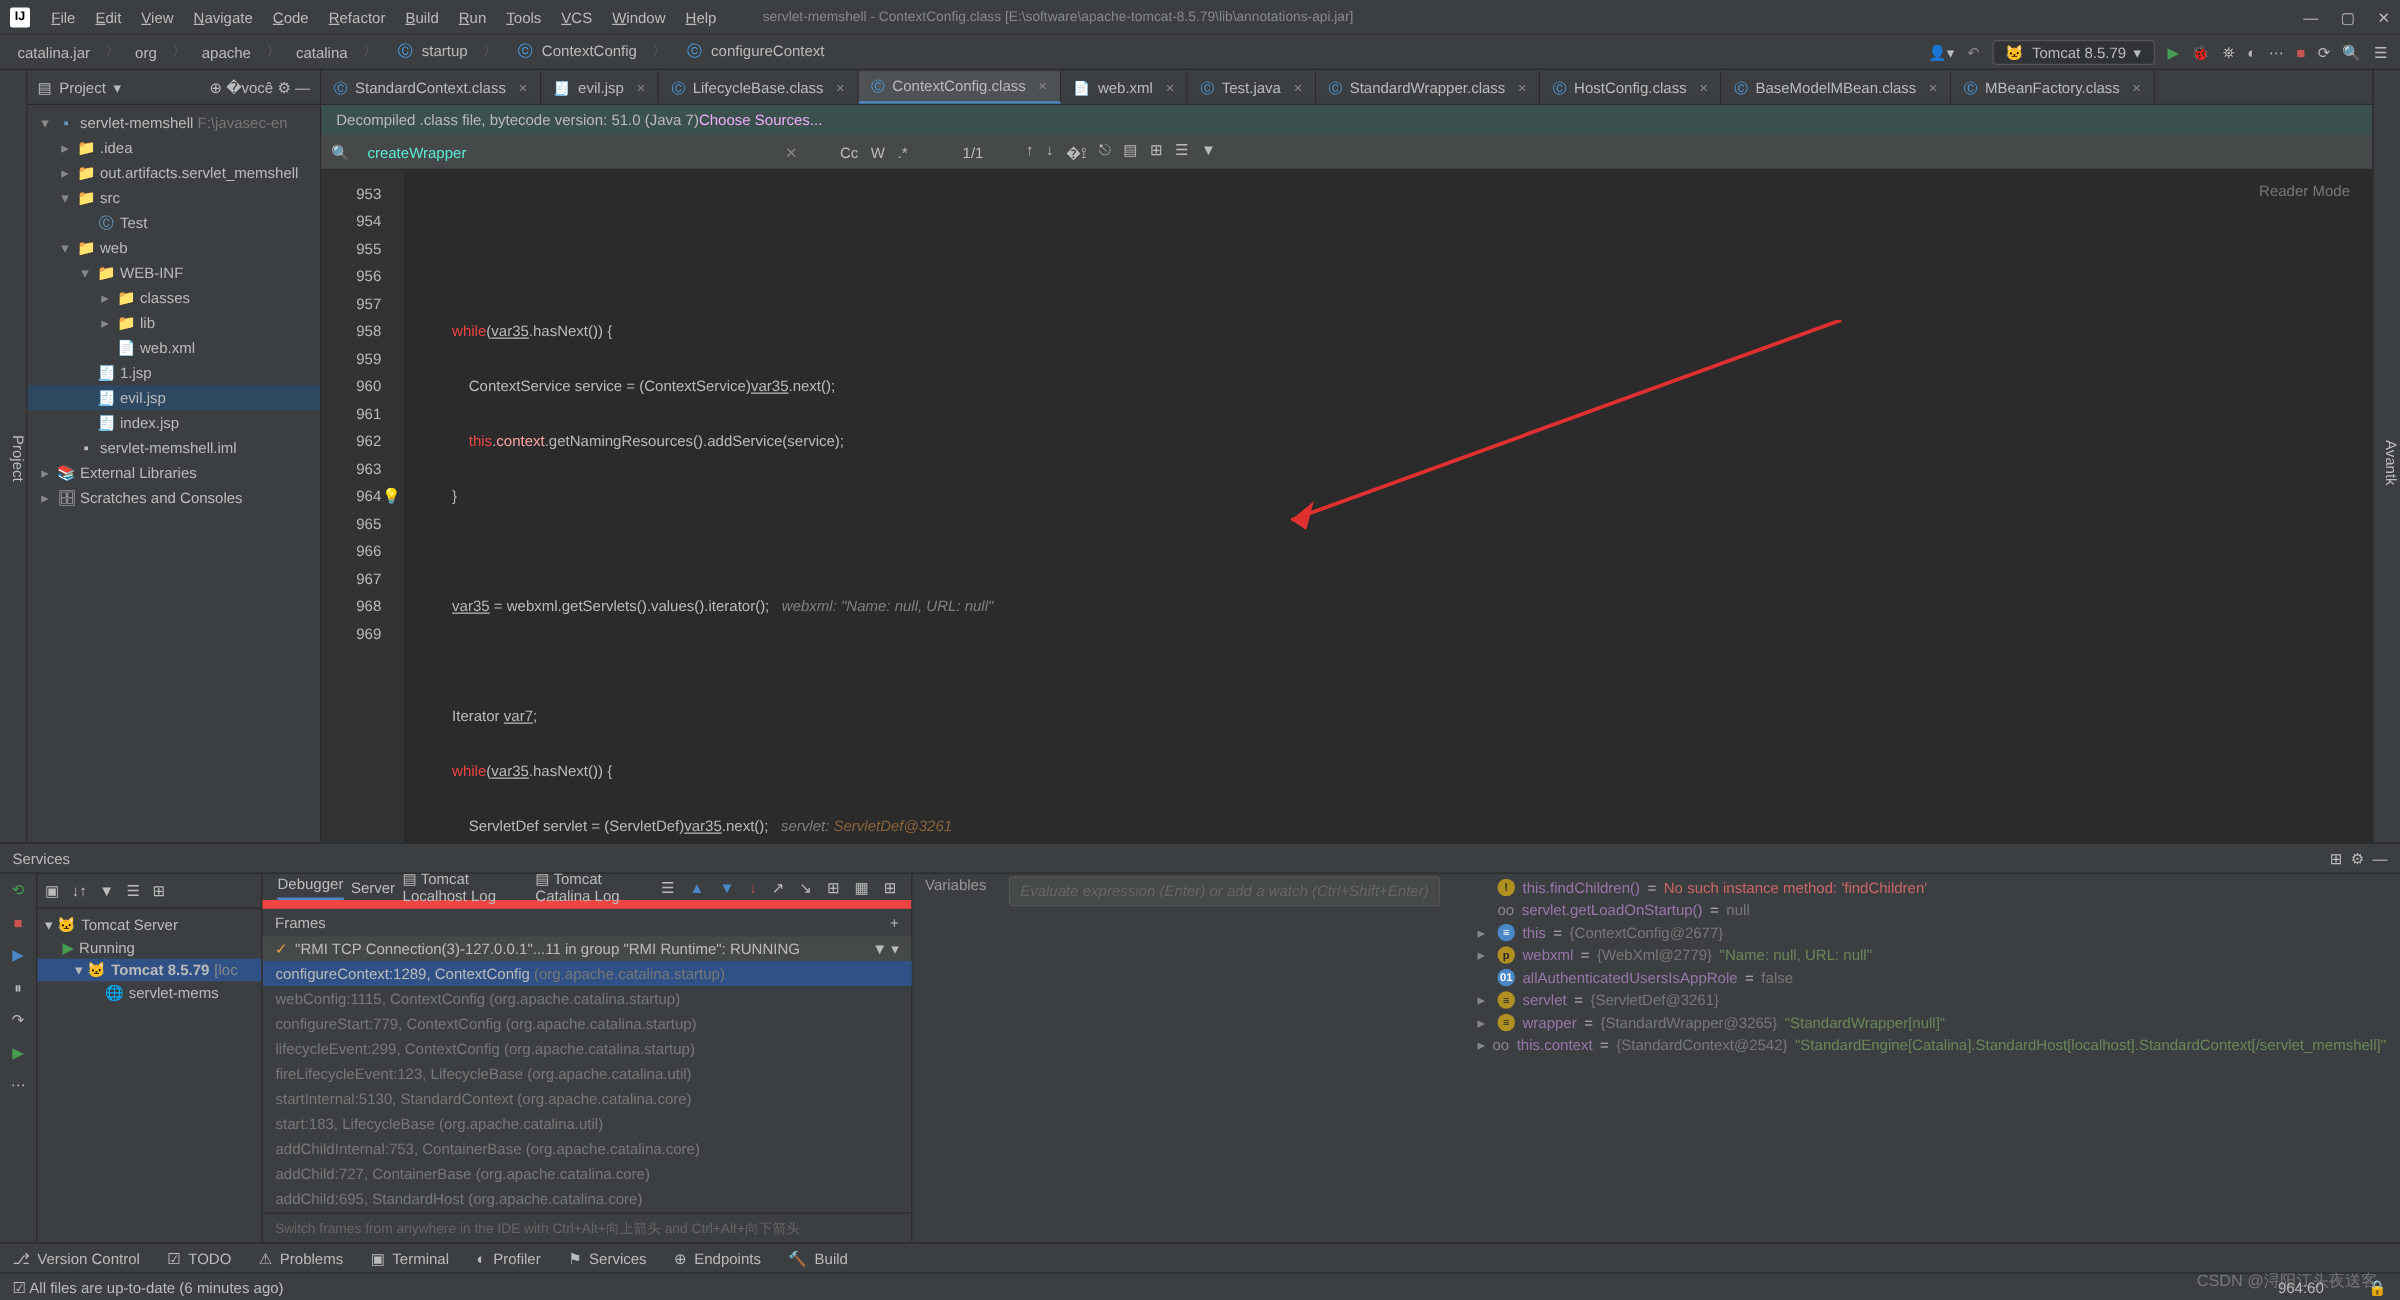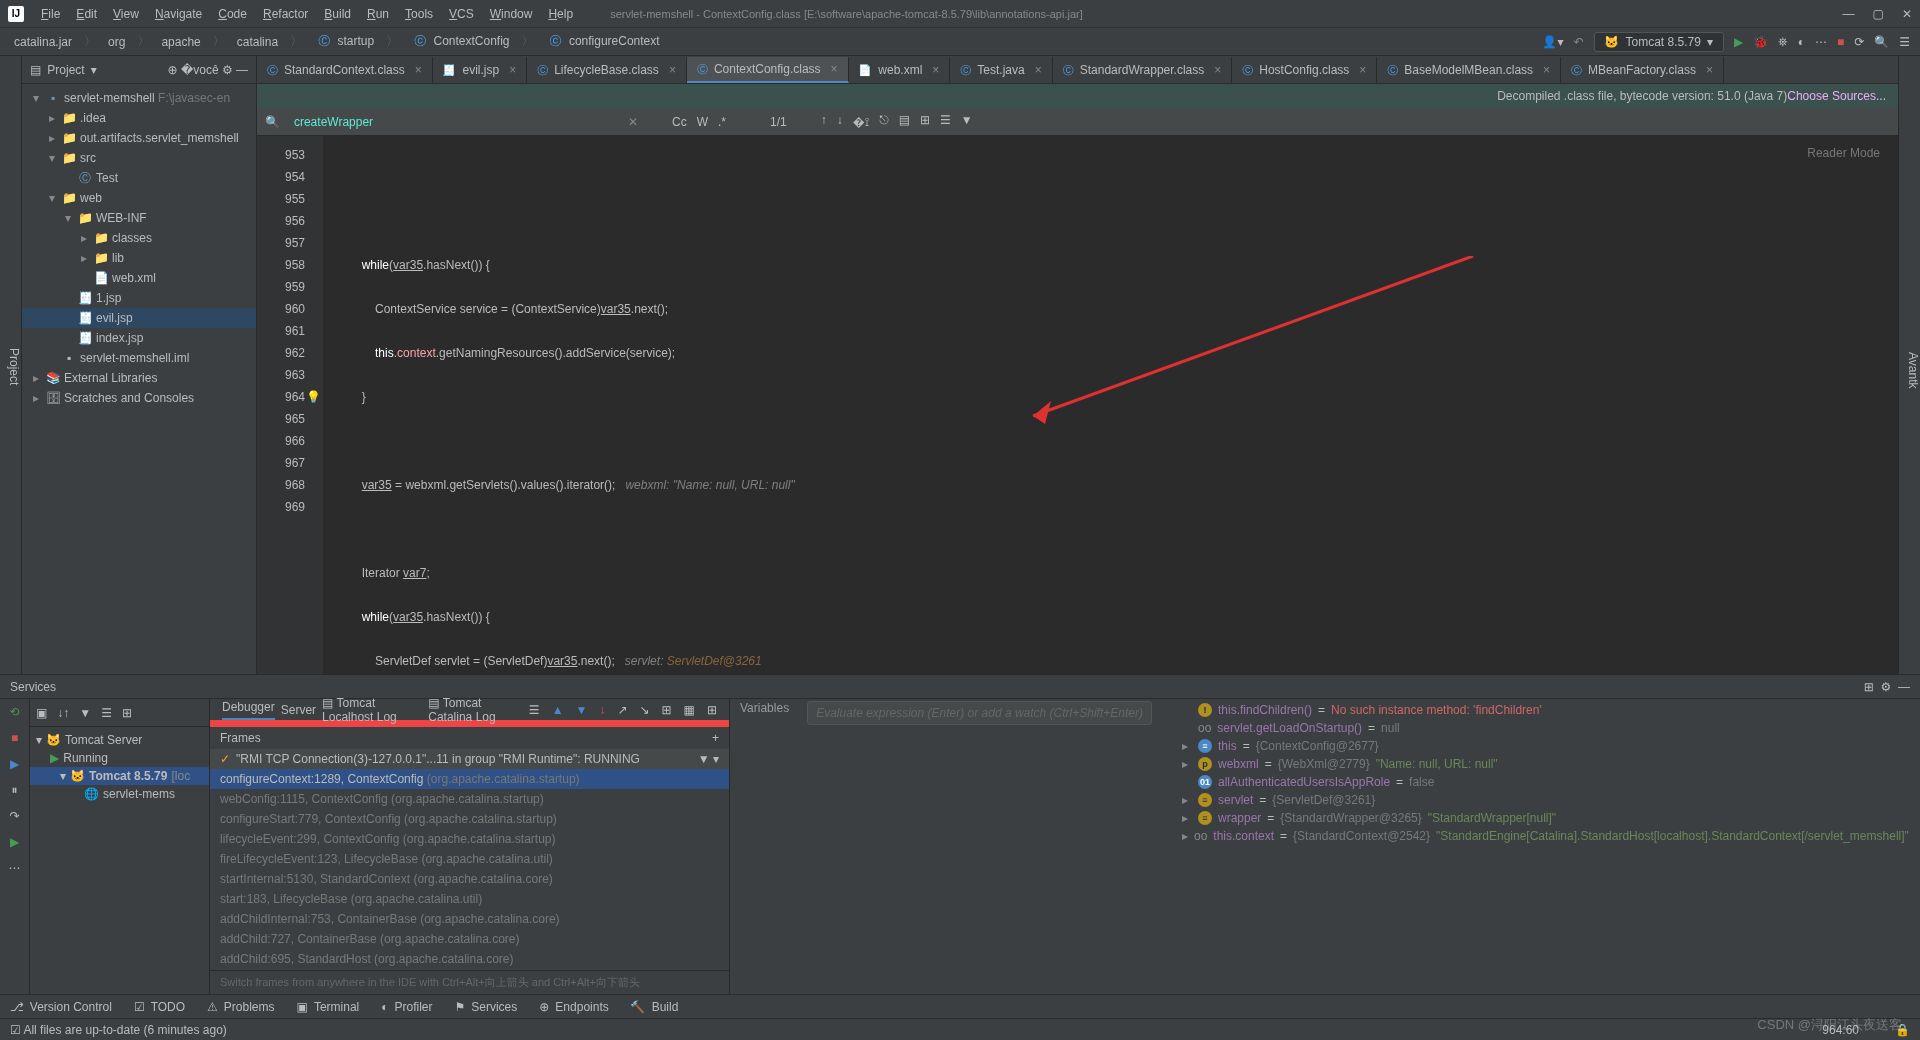--- a/index.html
+++ b/index.html
@@ -30,30 +30,30 @@
 .fico{width:14px;text-align:center}
 .dir{color:#b0a978}
 .jsp{color:#c57633}
 .mod{color:#6897bb}
 .editor-area{flex:1;display:flex;flex-direction:column;min-width:0}
 .tabs{height:28px;background:#3c3f41;display:flex;align-items:end;border-bottom:1px solid #2a2a2a;overflow:hidden}
 .tab{height:26px;padding:0 10px;display:flex;align-items:center;gap:6px;border-right:1px solid #2a2a2a;background:#3c3f41;white-space:nowrap}
 .tab.active{background:#4e5254;border-bottom:2px solid #4a88c7}
 .tab .x{color:#888;margin-left:4px}
 .tab-ico{color:#4e9de6;font-size:11px}
-.decompiled-bar{height:24px;background:#3b514d;display:flex;align-items:center;padding:12px 12px;font-size:11px;color:#bbb;justify-content:flex-end}
+.decompiled-bar{height:24px;background:#3b514d;display:flex;align-items:center;padding:12px 12px;font-size:11px;color:#bbb;justify-content:flex-start}
 .link{color:#f0abfc;cursor:pointer}
 .search-bar{height:28px;background:#45494a;display:flex;align-items:center;padding:0 8px;gap:14px;border-bottom:1px solid #2a2a2a}
 .search-bar input{background:transparent;border:none;color:#5eead4;outline:none;width:320px}
 .search-opts{display:flex;gap:10px;color:#888}
 .editor{flex:1;display:flex;background:#2b2b2b;overflow:hidden;position:relative;font-family:"JetBrains Mono",Consolas,monospace;font-size:14px}
 .gutter{width:66px;background:#313335;text-align:right;padding-right:18px;color:#606366;padding-top:8px;line-height:22px;position:relative}
 .bulb{position:absolute;right:2px;color:#cc7832}
 .code{flex:1;padding:8px 0 8px 12px;line-height:22px;white-space:pre;position:relative}
-.k{color:#ffffff}
+.k{color:#ef4444}
 .c{color:#808080;font-style:italic}
 .f{color:#fca5a5}
 .reader{position:absolute;top:6px;right:18px;color:#777;font-size:12px}
 .arrow{position:absolute;pointer-events:none}
 .right-gutter{width:22px;background:#3c3f41;border-left:1px solid #2a2a2a;writing-mode:vertical-rl;text-align:center;padding-top:10px;gap:30px;display:flex;flex-direction:column;font-size:11px;color:#999}
 .services{height:320px;background:#3c3f41;border-top:1px solid #2a2a2a;display:flex;flex-direction:column}
 .svc-hdr{height:24px;display:flex;align-items:center;padding:0 10px;border-bottom:1px solid #2a2a2a;justify-content:space-between}
 .svc-body{flex:1;display:flex;min-height:0}
 .svc-toolbar{width:30px;background:#3c3f41;display:flex;flex-direction:column;align-items:center;padding-top:6px;gap:12px;border-right:1px solid #2a2a2a}
 .svc-left{width:180px;border-right:1px solid #2a2a2a;display:flex;flex-direction:column}

